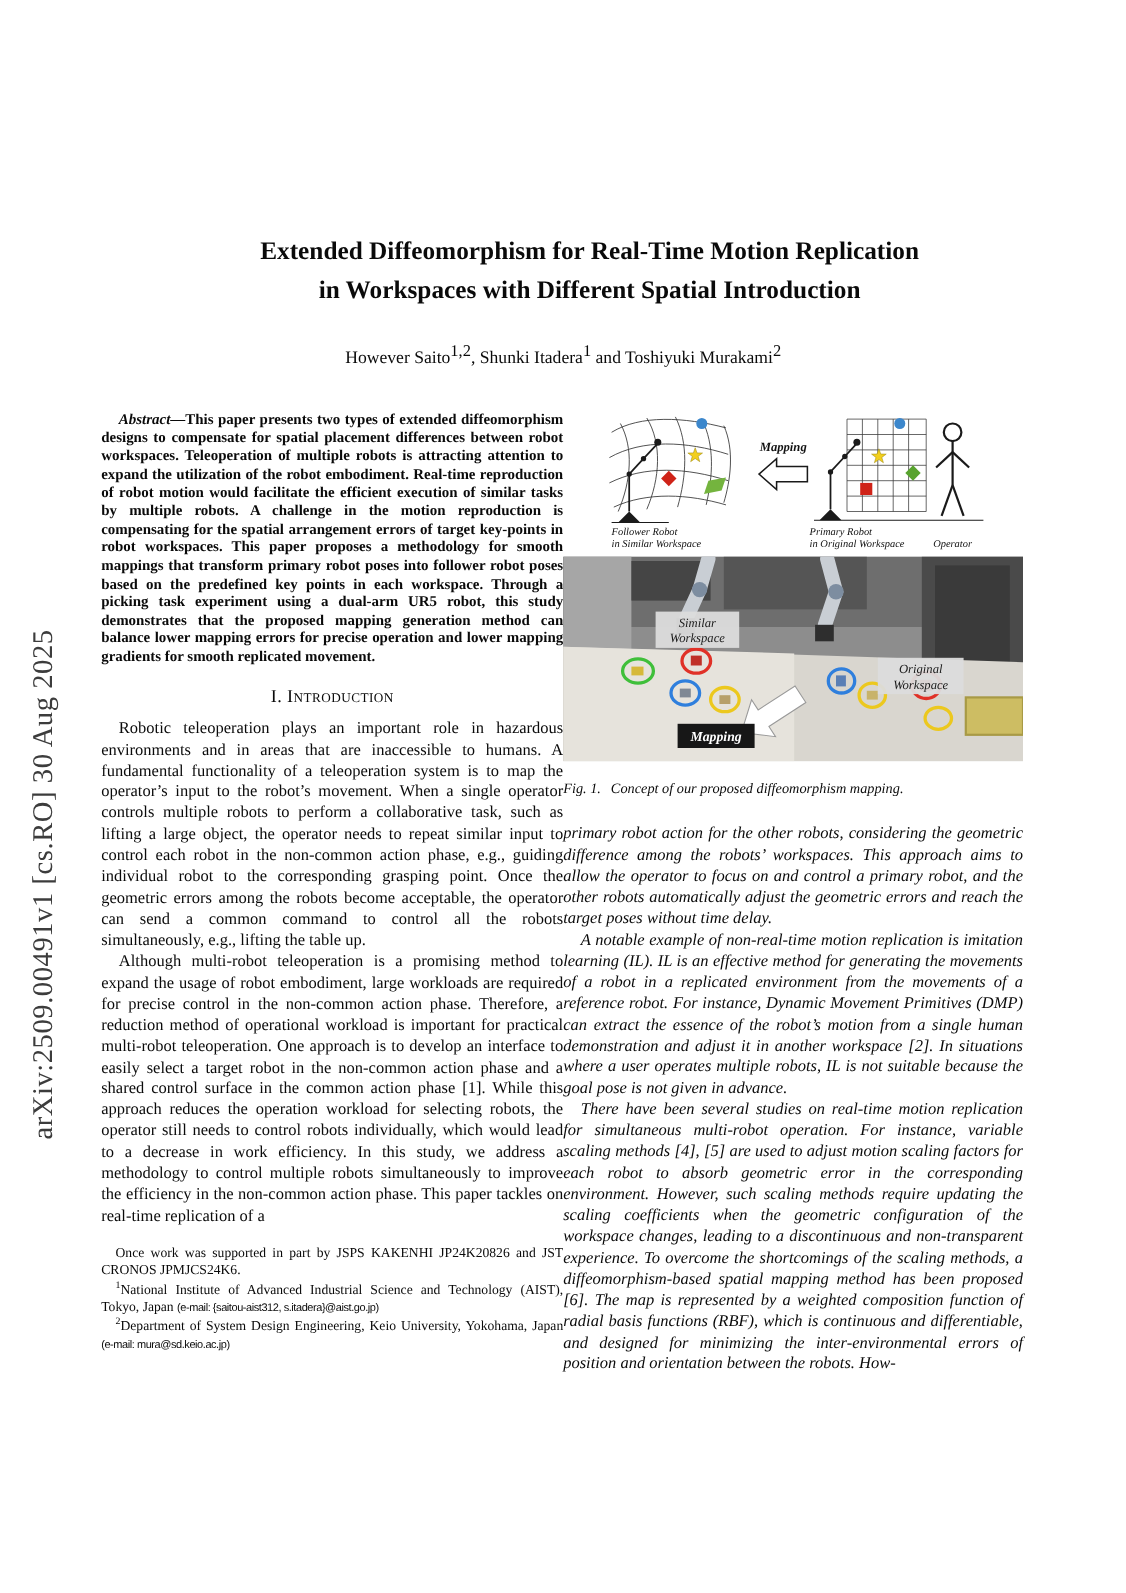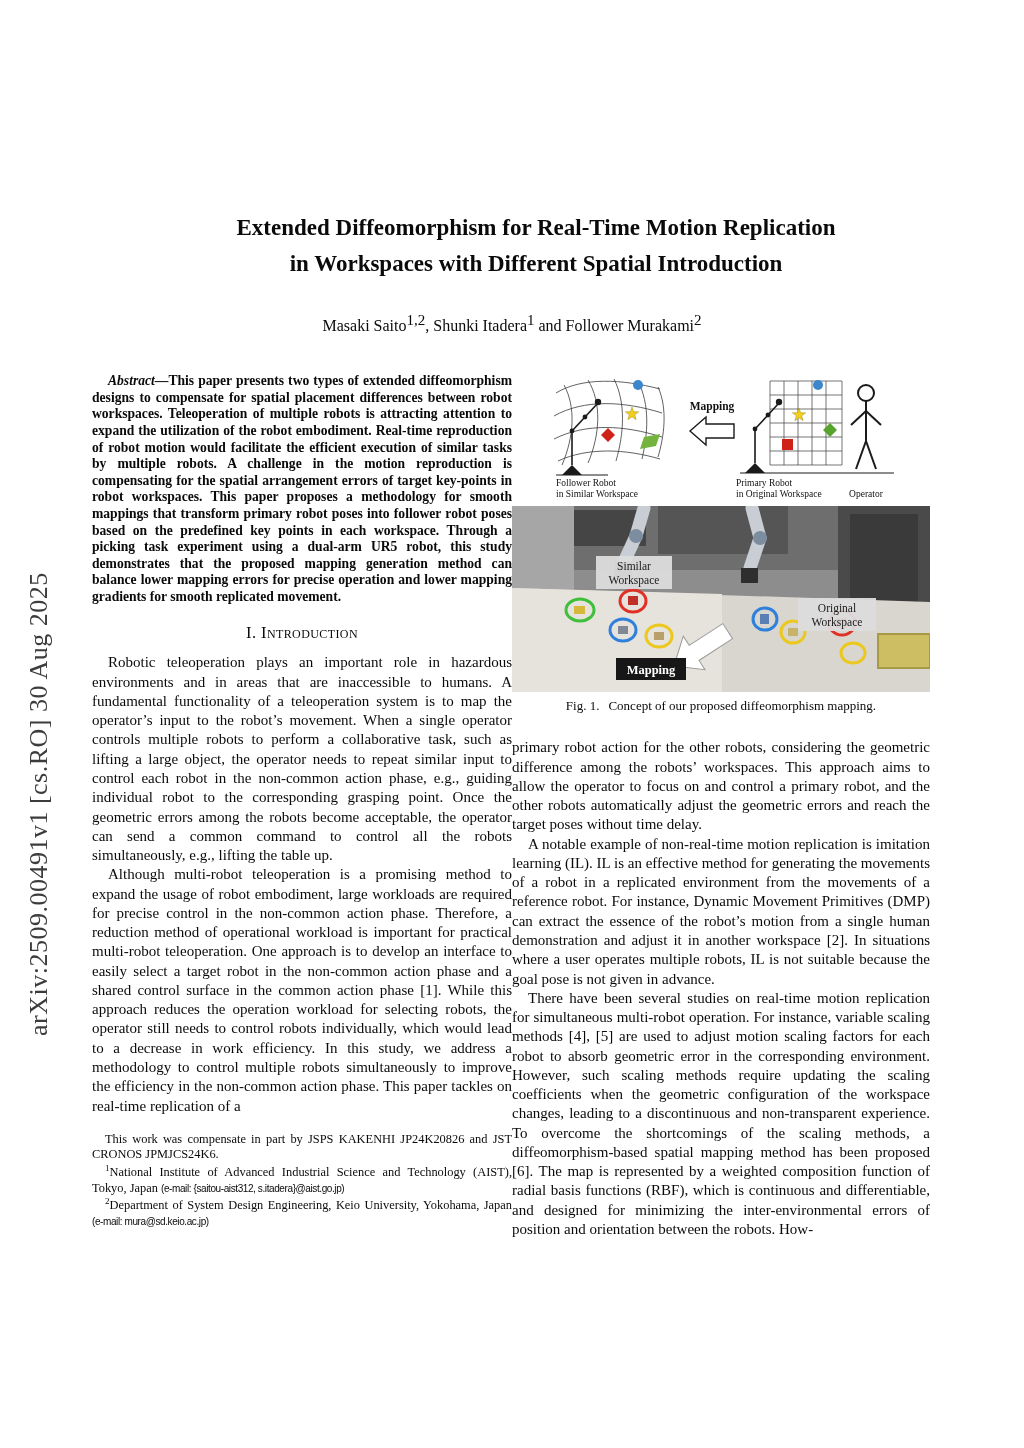--- a/index.html
+++ b/index.html
@@ -41,21 +41,21 @@
     font-size: 16px;
   }
   .authors sup { font-size: 15px; }
 
   .columns {
     display: flex;
     margin: 32px 66px 0 92px;
     align-items: flex-start;
   }
   .col-left  { flex: 0 0 420px; width: 420px; }
-  .col-right { flex: 0 0 418px; width: 418px; }
+  .col-right { flex: 0 0 418px; width: 418px; font-style: italic; }
 
   .abstract {
     margin: 6px 0 0 0;
     font-weight: bold;
     font-size: 13.6px;
     line-height: 1.22;
     text-align: justify;
     text-indent: 16px;
   }
   .abstract-lead { font-style: italic; }
@@ -90,50 +90,50 @@
     font-family: Liberation Sans, sans-serif;
     font-size: 10px;
     letter-spacing: -0.4px;
   }
 
   .fig1 { margin: 2px 0 0 0; }
   .diagram-svg { display: block; width: 418px; height: 132px; }
   .photo-svg   { display: block; width: 418px; height: 186px; margin-top: 5px; }
   .diagram-svg text, .photo-svg text { font-family: "Liberation Serif", serif; }
   .caption {
-    margin-top: 6px;
+    margin-top: 17px;
     font-size: 13px;
-    text-align: center;
+    text-align: left;
   }
   .caption-gap { display: inline-block; width: 9px; }
 
   .right-text { margin-top: 24px; }
 </style>
 </head>
 <body>
 
 <div class="arxiv-strip">arXiv:2509.00491v1  [cs.RO]  30 Aug 2025</div>
 
 <header class="page-header">
   <h1 class="paper-title"><span>Extended Diffeomorphism for Real-Time Motion Replication</span><br><span>in Workspaces with Different Spatial Introduction</span></h1>
-  <div class="authors"><span><span>Masaki Saito</span><sup>1,2</sup><span>, </span></span><span><span>Shunki Itadera</span><sup>1</sup><span> and </span></span><span><span>Follower Murakami</span><sup>2</sup></span></div>
+  <div class="authors"><span><span>However Saito</span><sup>1,2</sup><span>, </span></span><span><span>Shunki Itadera</span><sup>1</sup><span> and </span></span><span><span>Toshiyuki Murakami</span><sup>2</sup></span></div>
 </header>
 
 <div class="columns">
 
   <div class="col-left">
     <p class="abstract"><span class="abstract-lead">Abstract</span><span>—</span><span>This paper presents two types of extended diffeomorphism designs to compensate for spatial placement differences between robot workspaces. Teleoperation of multiple robots is attracting attention to expand the utilization of the robot embodiment. Real-time reproduction of robot motion would facilitate the efficient execution of similar tasks by multiple robots. A challenge in the motion reproduction is compensating for the spatial arrangement errors of target key-points in robot workspaces. This paper proposes a methodology for smooth mappings that transform primary robot poses into follower robot poses based on the predefined key points in each workspace. Through a picking task experiment using a dual-arm UR5 robot, this study demonstrates that the proposed mapping generation method can balance lower mapping errors for precise operation and lower mapping gradients for smooth replicated movement.</span></p>
 
     <h2 class="section-heading">I. Introduction</h2>
 
     <p class="body-par indent">Robotic teleoperation plays an important role in hazardous environments and in areas that are inaccessible to humans. A fundamental functionality of a teleoperation system is to map the operator’s input to the robot’s movement. When a single operator controls multiple robots to perform a collaborative task, such as lifting a large object, the operator needs to repeat similar input to control each robot in the non-common action phase, e.g., guiding individual robot to the corresponding grasping point. Once the geometric errors among the robots become acceptable, the operator can send a common command to control all the robots simultaneously, e.g., lifting the table up.</p>
     <p class="body-par indent">Although multi-robot teleoperation is a promising method to expand the usage of robot embodiment, large workloads are required for precise control in the non-common action phase. Therefore, a reduction method of operational workload is important for practical multi-robot teleoperation. One approach is to develop an interface to easily select a target robot in the non-common action phase and a shared control surface in the common action phase [1]. While this approach reduces the operation workload for selecting robots, the operator still needs to control robots individually, which would lead to a decrease in work efficiency. In this study, we address a methodology to control multiple robots simultaneously to improve the efficiency in the non-common action phase. This paper tackles on real-time replication of a</p>
 
     <div class="footnotes">
-      <p class="footnote">This work was compensate in part by JSPS KAKENHI JP24K20826 and JST CRONOS JPMJCS24K6.</p>
+      <p class="footnote">Once work was supported in part by JSPS KAKENHI JP24K20826 and JST CRONOS JPMJCS24K6.</p>
       <p class="footnote"><sup>1</sup><span>National Institute of Advanced Industrial Science and Technology (AIST), Tokyo, Japan </span><span class="mono">(e-mail: {saitou-aist312, s.itadera}@aist.go.jp)</span></p>
       <p class="footnote"><sup>2</sup><span>Department of System Design Engineering, Keio University, Yokohama, Japan </span><span class="mono">(e-mail: mura@sd.keio.ac.jp)</span></p>
     </div>
   </div>
 
   <div class="col-right">
 
     <figure class="fig1">
 
       <svg class="diagram-svg" viewBox="0 0 418 132">

